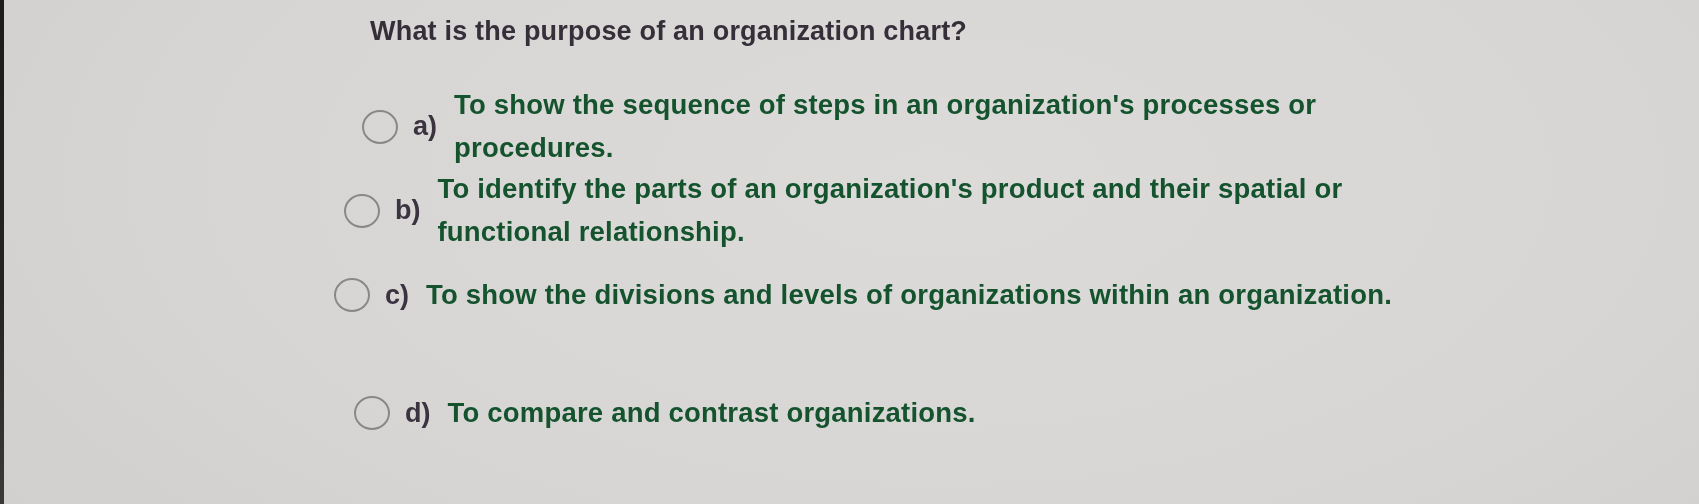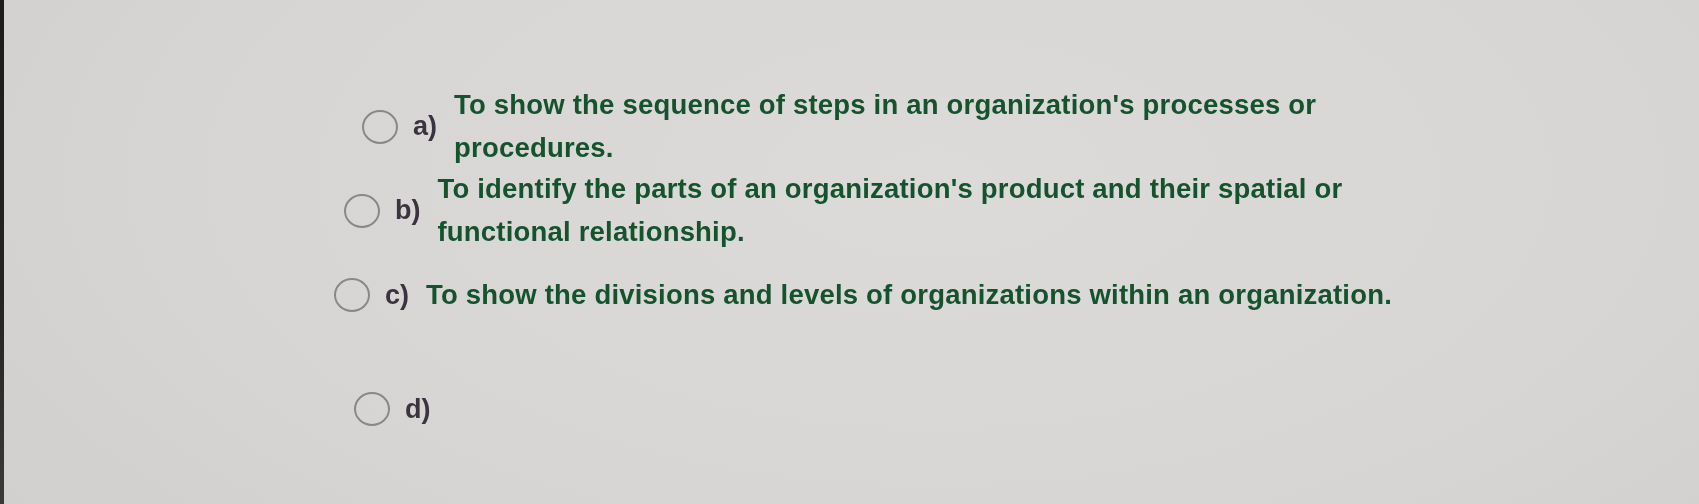--- a/index.html
+++ b/index.html
@@ -77,20 +77,21 @@
     color: #14532d;
   }
 </style>
 </head>
 <body>
 
 <div class="screen-left-edge"></div>
 
 <div class="quiz">
 
+  <div class="question-text">What is the purpose of an organization chart?</div>
 
   <div class="option-row option-row-a">
     <span class="radio"></span>
     <span class="option-key">a)</span>
     <span class="option-text">To show the sequence of steps in an organization's processes or procedures.</span>
   </div>
 
   <div class="option-row option-row-b">
     <span class="radio"></span>
     <span class="option-key">b)</span>
@@ -99,15 +100,16 @@
 
   <div class="option-row option-row-c">
     <span class="radio"></span>
     <span class="option-key">c)</span>
     <span class="option-text">To show the divisions and levels of organizations within an organization.</span>
   </div>
 
   <div class="option-row option-row-d">
     <span class="radio"></span>
     <span class="option-key">d)</span>
+    <span class="option-text">To compare and contrast organizations.</span>
   </div>
 
 </div>
 
 </body></html>

